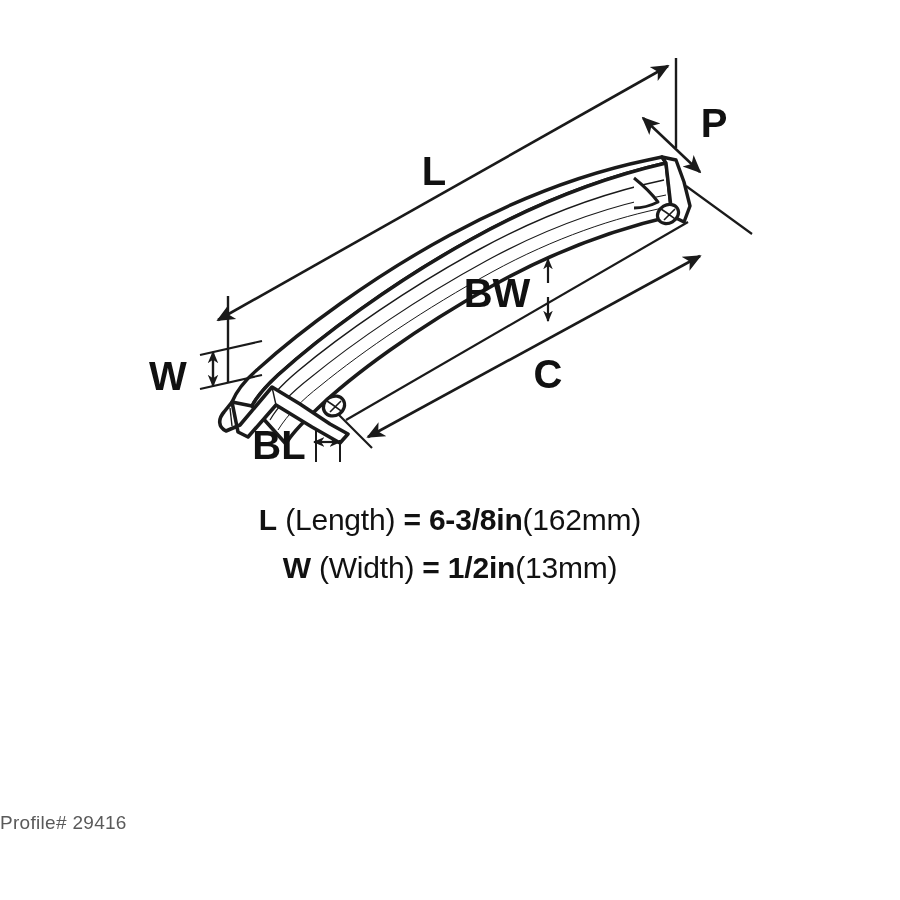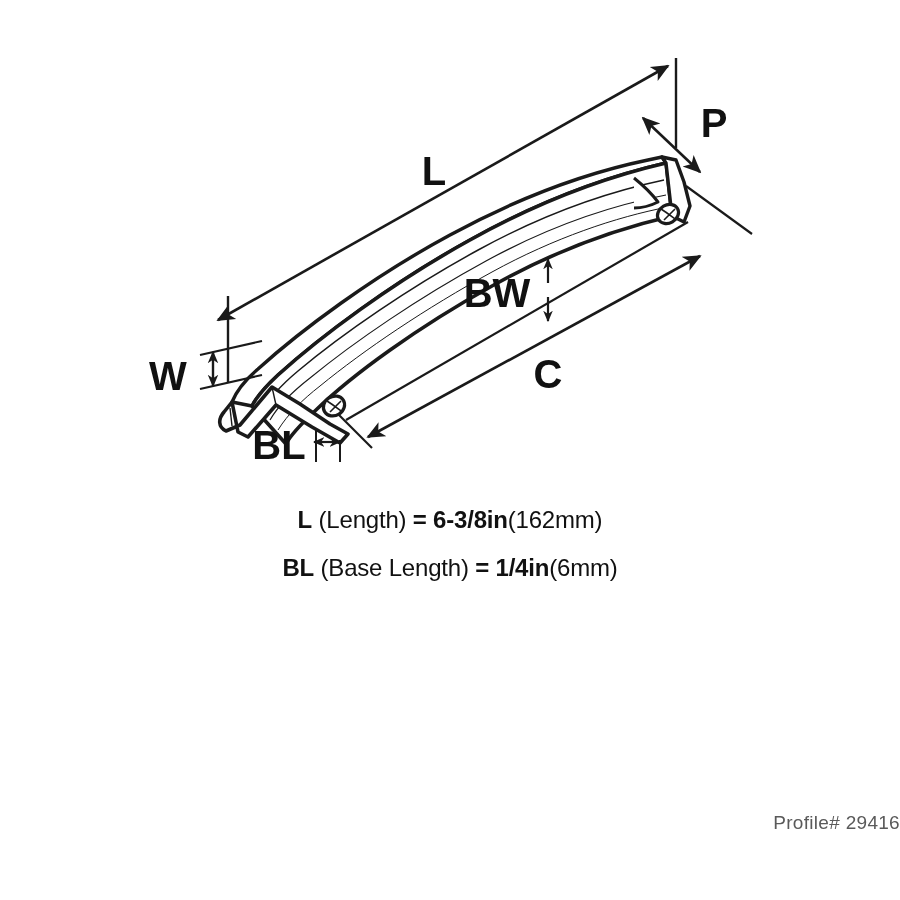--- a/index.html
+++ b/index.html
@@ -39,21 +39,21 @@
 
   
   #spec-list {
     position: absolute;
     left: 0;
     top: 496px;
     width: 900px;
     text-align: center;
   }
   .spec-row {
-    font-size: 24px;
+    font-size: 30px;
     line-height: 48px;
     white-space: nowrap;
     letter-spacing: -0.2px;
     color: #111111;
   }
   .sym {
     font-weight: bold;
   }
   .nm {
     font-weight: normal;
@@ -67,21 +67,21 @@
   .mm {
     font-weight: normal;
   }
 
   
   #profile-footer {
     position: absolute;
     left: 0;
     top: 812px;
     width: 900px;
-    text-align: right;
+    text-align: left;
     font-size: 19px;
     color: #5a5a5a;
     letter-spacing: 0.3px;
   }
 </style>
 </head>
 <body>
 
 <div id="page">
 
@@ -201,28 +201,28 @@
 
   <div id="spec-list">
 
     <div class="spec-row">
       <span class="sym">L</span>
       <span class="nm">(Length)</span>
       <span class="eq">=</span>
       <span class="val">6-3/8in</span><span class="mm">(162mm)</span>
     </div>
 
-
-
-
     <div class="spec-row">
-      <span class="sym">BL</span>
-      <span class="nm">(Base Length)</span>
+      <span class="sym">W</span>
+      <span class="nm">(Width)</span>
       <span class="eq">=</span>
-      <span class="val">1/4in</span><span class="mm">(6mm)</span>
+      <span class="val">1/2in</span><span class="mm">(13mm)</span>
     </div>
 
 
+
+
+
   </div>
 
   <div id="profile-footer">Profile# 29416</div>
 
 </div>
 
 </body></html>

